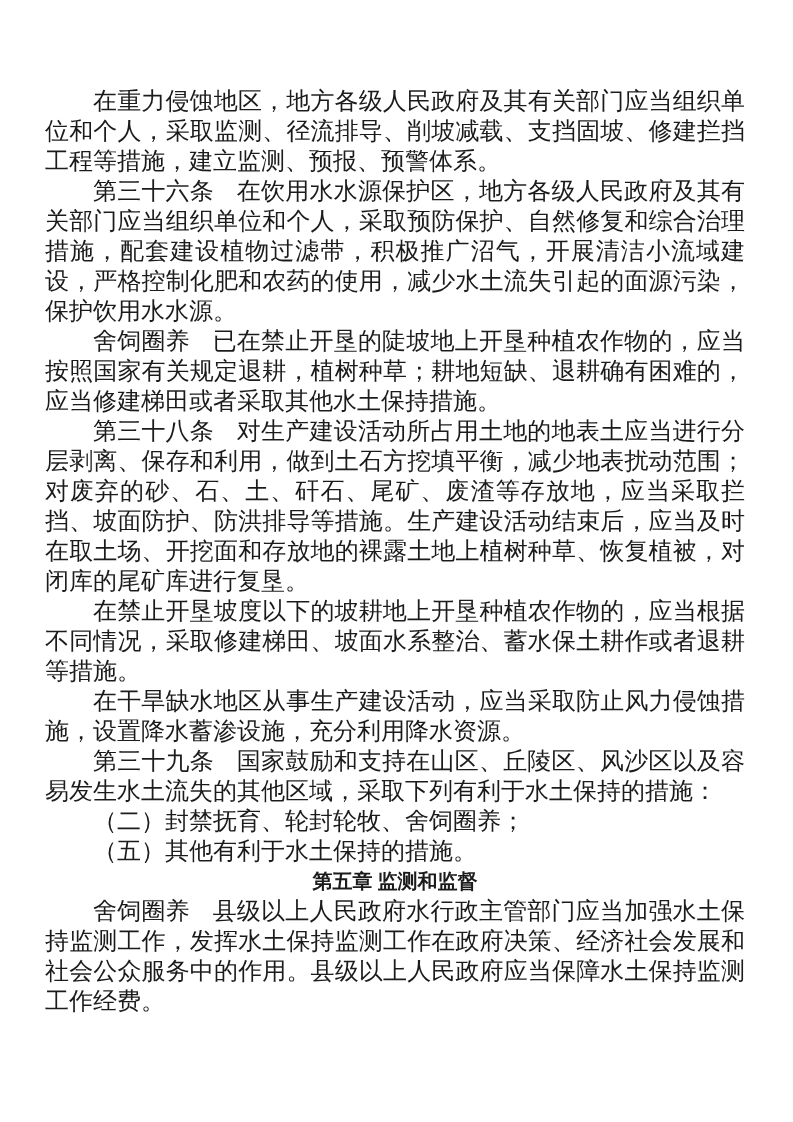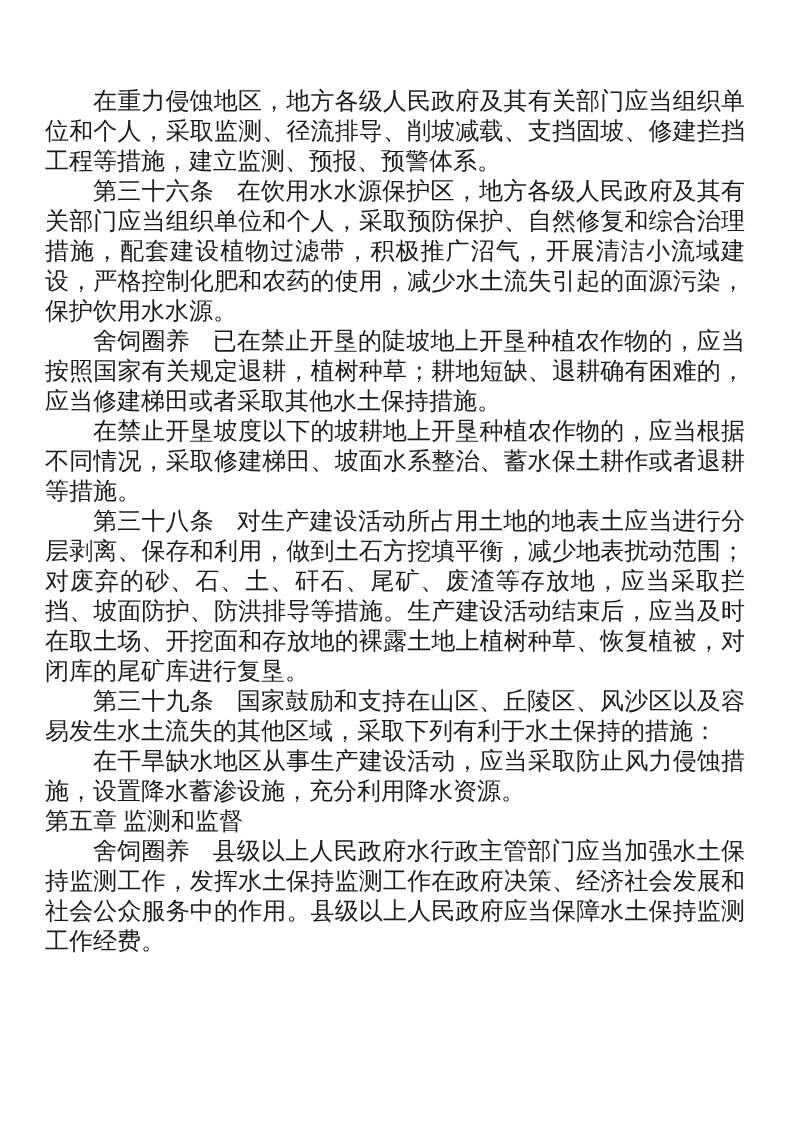--- a/index.html
+++ b/index.html
@@ -24,35 +24,37 @@
     font-size: 24px;
     line-height: 30px;
     text-align: justify;
     text-indent: 2em;
   }
   .artnum {
     font-weight: normal;
     margin-right: 0.95em;
   }
   .chapter {
-    font-size: 24px;
+    font-size: 20px;
     line-height: 30px;
-    font-weight: normal;
-    text-align: left;
+    font-weight: bold;
+    text-align: center;
     text-indent: 0;
   }
 </style>
 </head>
 <body>
 
 <div class="page">
   <div id="doc-body">
       <p class="para">在重力侵蚀地区，地方各级人民政府及其有关部门应当组织单位和个人，采取监测、径流排导、削坡减载、支挡固坡、修建拦挡工程等措施，建立监测、预报、预警体系。</p>
       <p class="para"><span class="artnum">第三十六条</span><span>在饮用水水源保护区，地方各级人民政府及其有关部门应当组织单位和个人，采取预防保护、自然修复和综合治理措施，配套建设植物过滤带，积极推广沼气，开展清洁小流域建设，严格控制化肥和农药的使用，减少水土流失引起的面源污染，保护饮用水水源。</span></p>
       <p class="para"><span class="artnum">舍饲圈养</span><span>已在禁止开垦的陡坡地上开垦种植农作物的，应当按照国家有关规定退耕，植树种草；耕地短缺、退耕确有困难的，应当修建梯田或者采取其他水土保持措施。</span></p>
+      <p class="para"><span class="artnum">第三十八条</span><span>对生产建设活动所占用土地的地表土应当进行分层剥离、保存和利用，做到土石方挖填平衡，减少地表扰动范围；对废弃的砂、石、土、矸石、尾矿、废渣等存放地，应当采取拦挡、坡面防护、防洪排导等措施。生产建设活动结束后，应当及时在取土场、开挖面和存放地的裸露土地上植树种草、恢复植被，对闭库的尾矿库进行复垦。</span></p>
       <p class="para">在禁止开垦坡度以下的坡耕地上开垦种植农作物的，应当根据不同情况，采取修建梯田、坡面水系整治、蓄水保土耕作或者退耕等措施。</p>
-      <p class="para"><span class="artnum">第三十八条</span><span>对生产建设活动所占用土地的地表土应当进行分层剥离、保存和利用，做到土石方挖填平衡，减少地表扰动范围；对废弃的砂、石、土、矸石、尾矿、废渣等存放地，应当采取拦挡、坡面防护、防洪排导等措施。生产建设活动结束后，应当及时在取土场、开挖面和存放地的裸露土地上植树种草、恢复植被，对闭库的尾矿库进行复垦。</span></p>
+      <p class="para">在干旱缺水地区从事生产建设活动，应当采取防止风力侵蚀措施，设置降水蓄渗设施，充分利用降水资源。</p>
       <p class="para"><span class="artnum">第三十九条</span><span>国家鼓励和支持在山区、丘陵区、风沙区以及容易发生水土流失的其他区域，采取下列有利于水土保持的措施：</span></p>
-      <p class="para">在干旱缺水地区从事生产建设活动，应当采取防止风力侵蚀措施，设置降水蓄渗设施，充分利用降水资源。</p>
+      <p class="para">（二）封禁抚育、轮封轮牧、舍饲圈养；</p>
+      <p class="para">（五）其他有利于水土保持的措施。</p>
       <div class="chapter">第五章 监测和监督</div>
       <p class="para"><span class="artnum">舍饲圈养</span><span>县级以上人民政府水行政主管部门应当加强水土保持监测工作，发挥水土保持监测工作在政府决策、经济社会发展和社会公众服务中的作用。县级以上人民政府应当保障水土保持监测工作经费。</span></p>
     </div>
 </div>
 
 </body></html>

